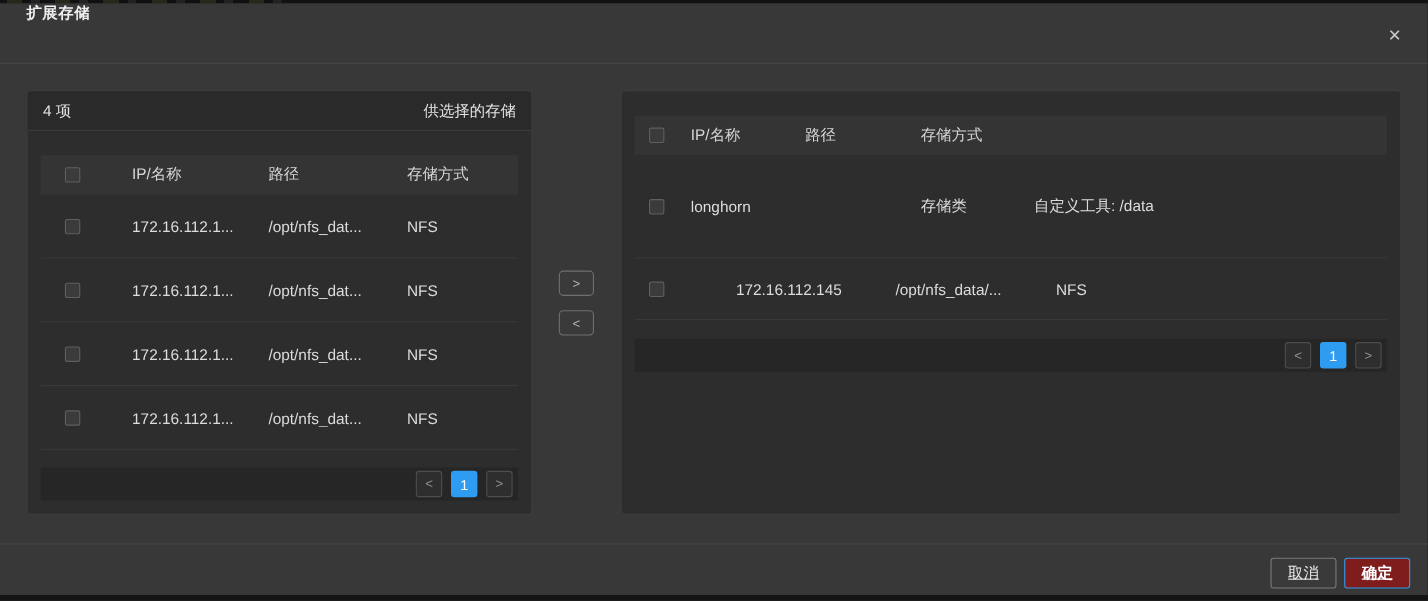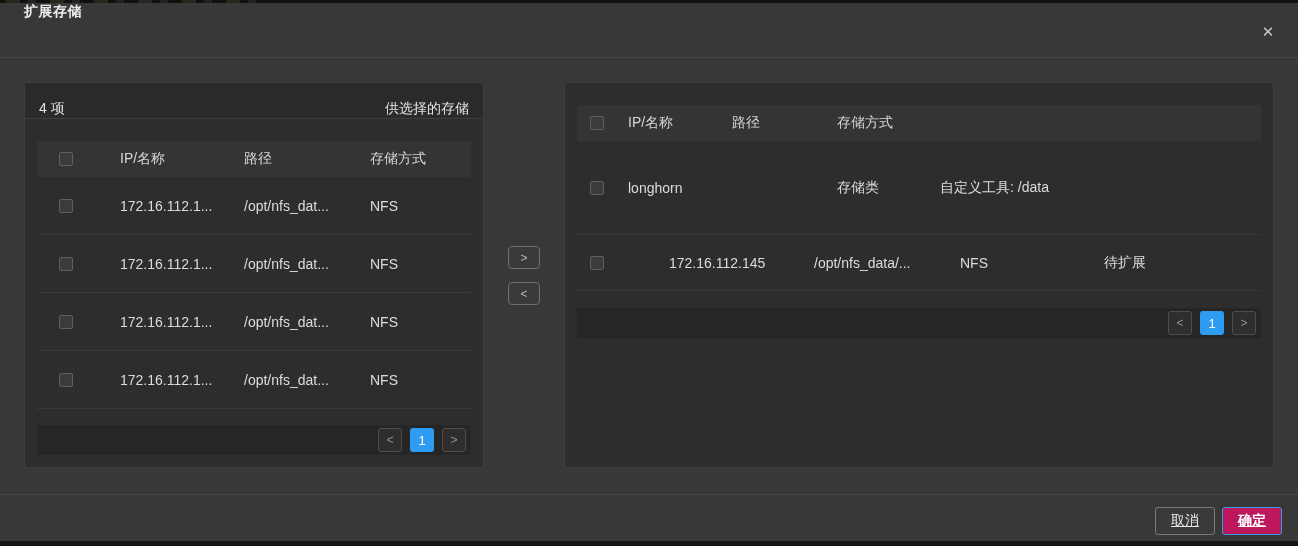--- a/index.html
+++ b/index.html
@@ -44,21 +44,21 @@
   .panel {
     position: absolute; top: 79px; height: 386px;
     background: #2d2d2d; border: 1px solid #3e3e3e; border-radius: 4px;
     overflow: hidden;
   }
   .panel-left  { left: 24px;  width: 460px; }
   .panel-right { left: 564px; width: 710px; }
 
   .panel-header {
     height: 36px; background: #2a2a2a; border-bottom: 1px solid #3e3e3e;
-    display: flex; align-items: flex-end; justify-content: space-between;
+    display: flex; align-items: center; justify-content: space-between;
     padding: 0 14px; font-size: 14px; color: #e2e2e2;
   }
 
   .table { margin: 22px 12px 0 12px; }
   .thead {
     height: 36px; background: #343434; display: flex; align-items: center;
     font-size: 14px; color: #d6d6d6;
   }
   .trow {
     height: 58px; display: flex; align-items: center;
@@ -116,21 +116,21 @@
     display: flex; justify-content: flex-end; align-items: flex-start;
     gap: 7px; padding: 12px 16px 0 0;
   }
   .btn {
     height: 28px; min-width: 60px; padding: 0 1px; border-radius: 3px;
     font-size: 14px; display: flex; align-items: center; justify-content: center;
     cursor: pointer;
     text-decoration: underline;
   }
   .btn-cancel { border: 1px solid #7a7a7a; background: #3a3a3a; color: #e8e8e8; }
-  .btn-confirm { background: #be185d; border: 1px solid #2e9cf0; color: #ffffff; font-weight: 700; }
+  .btn-confirm { background: #7f1d1d; border: 1px solid #2e9cf0; color: #ffffff; font-weight: 700; }
 </style>
 </head>
 <body>
 
 <div class="behind-top">
   <div class="remnant"></div>
 </div>
 <div class="behind-bottom"></div>
 
 <div class="modal">
@@ -228,21 +228,20 @@
           <div class="dir-line">自定义工具: /data</div>
         </span>
       </div>
       <div class="trow trow-mid">
         <span class="rcol-check">
             <span class="checkbox"></span>
           </span>
         <span class="rcol-ip">172.16.112.145</span>
         <span class="rcol-path">/opt/nfs_data/...</span>
         <span class="rcol-type">NFS</span>
-        <span class="rcol-dir">待扩展</span>
       </div>
       <div class="pagebar pagebar-right">
         <span class="pg-btn pg-arrow">
             <span>&lt;</span>
           </span>
         <span class="pg-btn pg-page">1</span>
         <span class="pg-btn pg-arrow">
             <span>&gt;</span>
           </span>
       </div>

